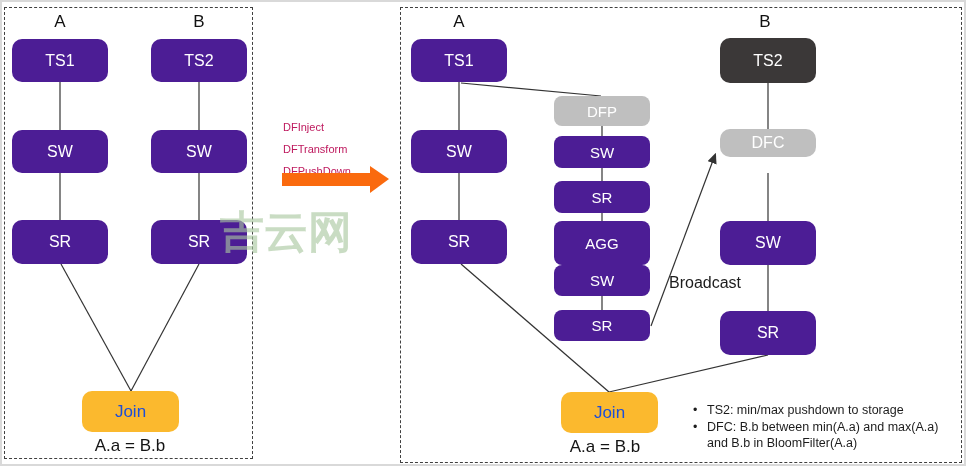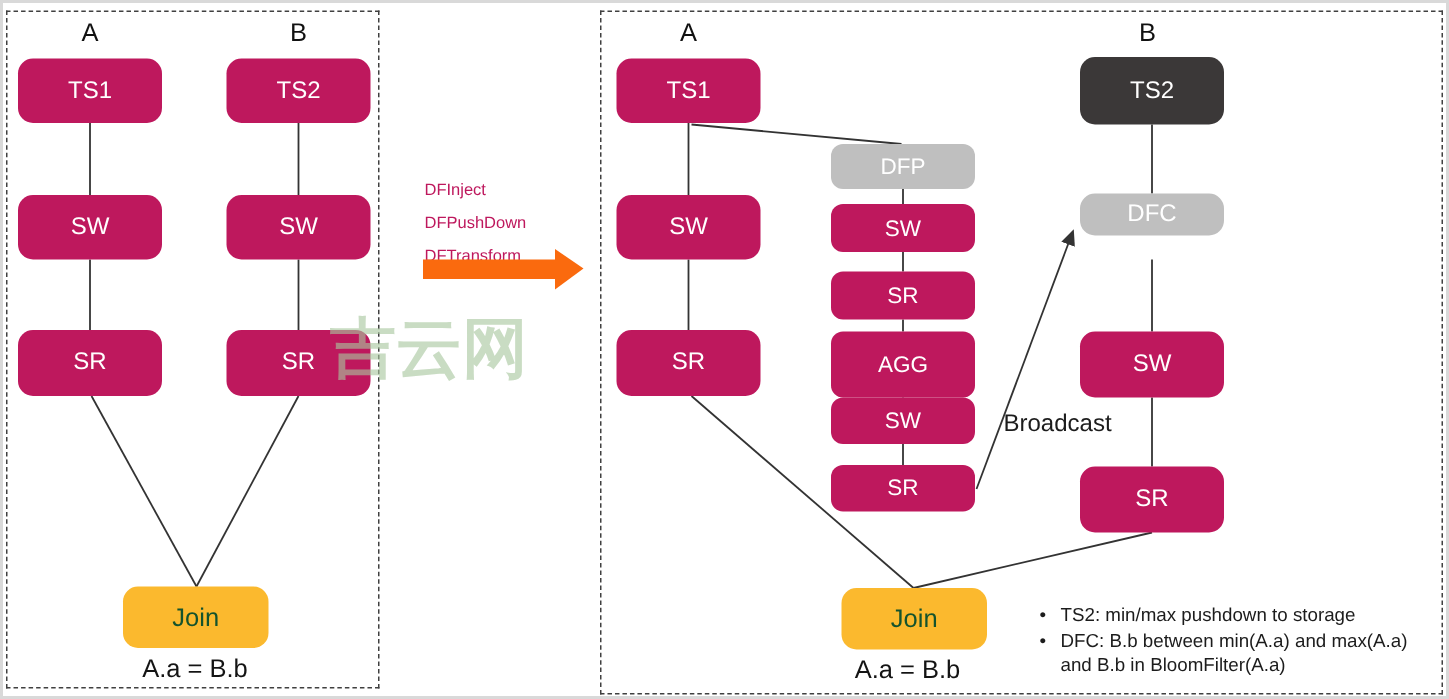--- a/index.html
+++ b/index.html
@@ -4,25 +4,25 @@
 <style>
   * { margin:0; padding:0; box-sizing:border-box; }
   html,body { width:966px; height:466px; background:#fff; font-family:"Liberation Sans", sans-serif; }
   #stage { position:relative; width:966px; height:466px; background:#ffffff;
            border:2px solid #d9d9d9; overflow:hidden; }
   .panel { position:absolute; border:1px dashed #404040; background:#fff; }
   #left-panel  { left:2px;   top:5px; width:249px; height:452px; }
   #right-panel { left:398px; top:5px; width:562px; height:456px; }
   .col-header { position:absolute; width:50px; text-align:center; font-size:17px; color:#111; }
   .node { position:absolute; display:flex; align-items:center; justify-content:center;
-          color:#fff; font-size:16px; border-radius:10px; background:#be185d; }
+          color:#fff; font-size:16px; border-radius:10px; background:#4c1d95; }
   .node.small { border-radius:8px; font-size:15px; }
   .node.gray { background:#BFBFBF; }
   .node.dark { background:#3B3838; }
-  .node.gold { background:#FBB92E; color:#14532d; font-size:17px; }
+  .node.gold { background:#FBB92E; color:#1d4ed8; font-size:17px; }
   .cond { position:absolute; text-align:center; font-size:17px; color:#141414; font-weight:500; }
   .lines { position:absolute; left:0; top:0; pointer-events:none; }
   #transform-block { position:absolute; left:281px; top:98px; font-size:11px;
                      line-height:22px; color:#be185d;margin-top:16px; }
   #transform-arrow-body { position:absolute; left:280px; top:171px; width:88px; height:13px; background:#FA6A0E; }
   #transform-arrow-head { position:absolute; left:368px; top:164px; width:0; height:0;
       border-top:13px solid transparent; border-bottom:14px solid transparent; border-left:19px solid #FA6A0E; }
   #broadcast-label { position:absolute; left:268px; top:266px; font-size:16px; color:#1c1c1c; }
   #notes { position:absolute; left:288px; top:394px; width:260px; font-size:12.5px;
            color:#1c1c1c; line-height:16.5px; }
@@ -53,22 +53,22 @@
     <div class="node" style="left:7px; top:122px; width:96px; height:43px;">SW</div>
     <div class="node" style="left:146px; top:122px; width:96px; height:43px;">SW</div>
     <div class="node" style="left:7px; top:212px; width:96px; height:44px;">SR</div>
     <div class="node" style="left:146px; top:212px; width:96px; height:44px;">SR</div>
     <div class="node gold" style="left:77px; top:383px; width:97px; height:41px;">Join</div>
     <div class="cond" style="left:0; top:428px; width:250px;">A.a = B.b</div>
   </div>
 
   <div id="transform-block">
     <div>DFInject</div>
+    <div>DFTransform</div>
     <div>DFPushDown</div>
-    <div>DFTransform</div>
   </div>
   <div id="transform-arrow-body"></div>
   <div id="transform-arrow-head"></div>
 
   <div id="watermark">吉云网</div>
 
   <div class="panel" id="right-panel">
     <svg class="lines" width="562" height="456">
       <defs>
         <marker id="arrowhead" markerWidth="9" markerHeight="8" refX="7" refY="4" orient="auto">

